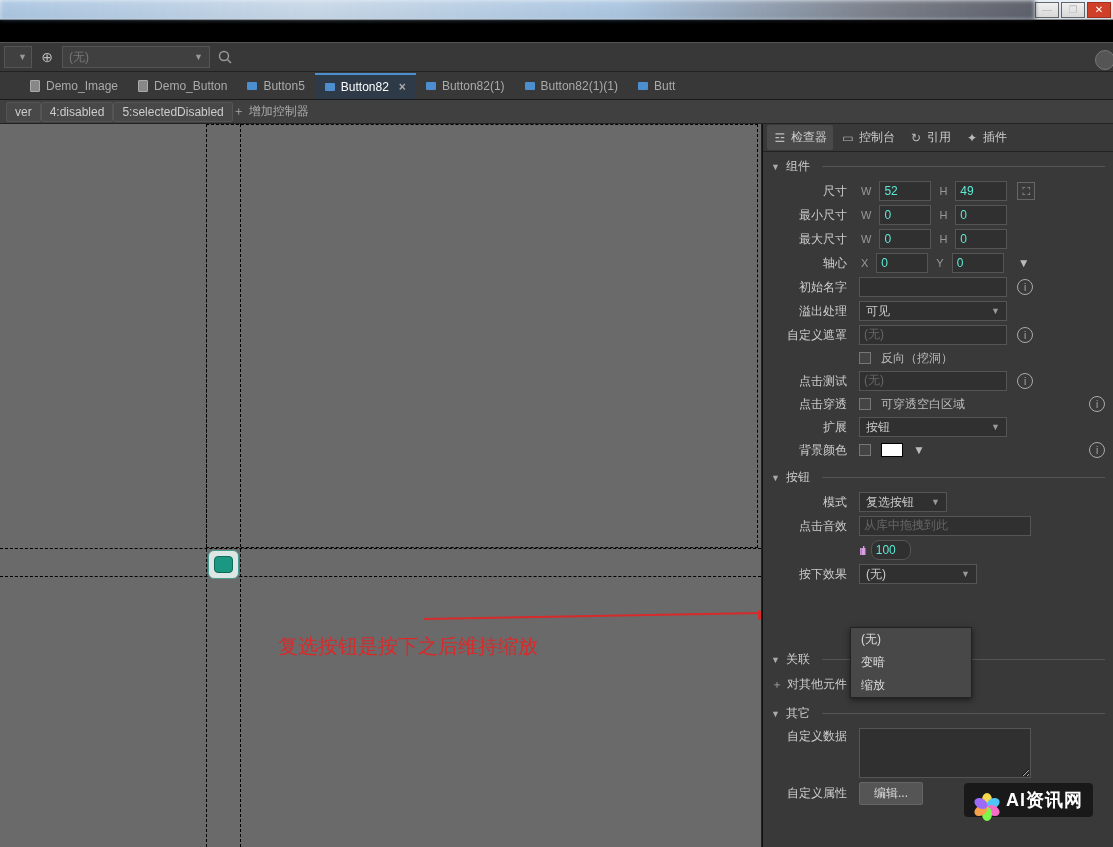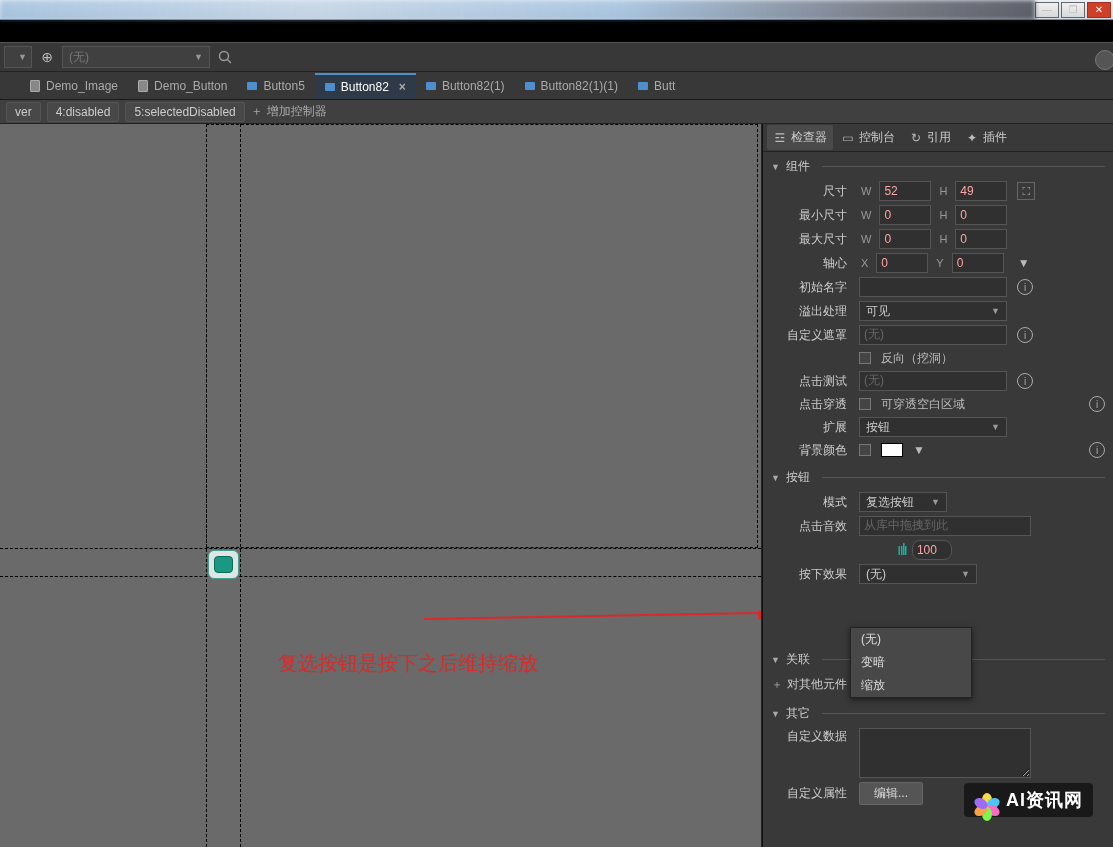--- a/index.html
+++ b/index.html
@@ -24,21 +24,21 @@
 
 
 .tabs { height: 28px; background: #383838; border-bottom: 1px solid #1a1a1a; display: flex; align-items: center; padding-left: 20px; }
 .tab { height: 26px; padding: 0 10px; display: flex; align-items: center; gap: 6px; color: #aaa; cursor: pointer; }
 .tab .ic { width: 10px; height: 8px; background: #4d8ecf; border-radius: 1px; }
 .tab.doc .ic { width: 10px; height: 12px; background: #888; border: 1px solid #aaa; }
 .tab.active { background: #2f3a48; border-top: 2px solid #4d8ecf; color: #fff; }
 .tab .close-x { color: #aaa; font-weight: bold; margin-left: 4px; }
 
 
-.statebar { height: 24px; background: #404040; display: flex; align-items: center; gap: 6px; padding: 0 6px; border-bottom: 1px solid #222; }
+.statebar { height: 24px; background: #404040; display: flex; align-items: center; padding: 0 6px; border-bottom: 1px solid #222; }
 .state-pill { padding: 2px 8px; background: #484848; border: 1px solid #555; color: #ccc; border-radius: 2px; }
 .plus-ctrl { display: flex; align-items: center; gap: 4px; color: #aaa; }
 
 
 .main { display: flex; height: calc(847px - 20px - 22px - 30px - 28px - 24px); }
 
 
 .canvas-wrap { width: 762px; background: #6a6a6a; position: relative; overflow: hidden; border-right: 1px solid #222; }
 .canvas { position: absolute; inset: 0; }
 .dash-v { position: absolute; top: 0; bottom: 0; border-left: 1px dashed #000; }
@@ -59,31 +59,31 @@
 .insp-tab .ic { width: 14px; height: 14px; display:flex; align-items:center; justify-content:center; color:#bbb; font-size:12px; }
 .insp-tab.active { background: #4a4a4a; border-radius: 2px; }
 
 .section { padding: 2px 0; }
 .sec-head { display: flex; align-items: center; padding: 4px 8px; color: #ccc; gap: 6px; }
 .sec-head::before { content: "▼"; font-size: 9px; color: #aaa; }
 .sec-head .line { flex:1; height:1px; background:#555; margin-left:6px; }
 
 .row { display: flex; align-items: center; padding: 2px 8px 2px 0; gap: 6px; min-height: 22px; }
 .row .lbl { width: 90px; text-align: right; color: #ccc; padding-right: 6px; }
-.inp { height: 20px; background: #303030; border: 1px solid #555; color: #fca5a5; padding: 1px 4px; }
+.inp { height: 20px; background: #303030; border: 1px solid #555; color: #5eead4; padding: 1px 4px; }
 .inp.tiny { width: 52px; }
 .wh { color: #999; font-size: 11px; margin: 0 2px; }
 .drop { height: 20px; background: #303030; border: 1px solid #555; color: #ccc; display: flex; align-items: center; justify-content: space-between; padding: 0 6px; }
 .drop .arr, .tb-select .arr, .tb-drop .arr { font-size: 9px; color: #999; }
 .chk { width: 12px; height: 12px; border: 1px solid #777; background: #444; margin-right: 4px; }
 .info-ic { width: 16px; height: 16px; border: 1.5px solid #aaa; border-radius: 50%; display: flex; align-items: center; justify-content: center; font-size: 10px; color: #aaa; margin-left:4px; }
 .expand-ic { width:18px; height:18px; border:1px solid #666; display:flex; align-items:center; justify-content:center; font-size:11px; color:#aaa; margin-left:4px;}
 .color-sw { width:22px; height:14px; background:#fff; border:1px solid #000; }
 .placeholder-inp { height:20px; background:#303030; border:1px solid #555; color:#666; padding:0 4px; font-style:normal; }
-.slider-ic { color:#14b8a6; font-size:16px; letter-spacing:-2px;margin-left:38px; }
+.slider-ic { color:#f0abfc; font-size:13px; letter-spacing:-2px; }
 
 
 .dd-popup { position:absolute; background:#484848; border:1px solid #222; box-shadow:0 2px 6px rgba(0,0,0,0.5); z-index:10; }
 .dd-item { padding:3px 10px; color:#ddd; }
 
 
 .act-row { display:flex; align-items:center; gap:10px; padding:4px 8px; color:#ccc; }
 .act { display:flex; align-items:center; gap:4px; }
 .act .pic { width:12px; height:12px; display:flex; align-items:center; justify-content:center; font-size:11px; color:#aaa;}
 .btn-edit { background:#555; border:1px solid #666; padding:2px 14px; color:#ddd; border-radius:2px;}
@@ -174,21 +174,21 @@
       <div class="dash-v" style="left:240px"></div>
       <div class="dash-h" style="top:424px"></div>
       <div class="dash-h" style="top:452px"></div>
       <div class="sel-box" style="left:206px; top:0; width:552px; height:424px;"></div>
       <div class="green-btn" style="left:208px; top:426px;">
           <div class="inner"></div>
         </div>
 
       <div class="arrow-line" style="left:424px; top:494px; width:338px; transform:rotate(-1deg);"></div>
       <div class="arrow-head" style="left:758px; top:486px;"></div>
-      <div class="anno-text" style="left:278px; top:526px;">复选按钮是按下之后维持缩放</div>
+      <div class="anno-text" style="left:278px; top:509px;">复选按钮是按下之后维持缩放</div>
     </div>
   </div>
 
   <div class="inspector">
     <div class="insp-tabs">
       <div class="insp-tab active">
           <span class="ic">☲</span>
           <span>检查器</span>
         </div>
       <div class="insp-tab">

